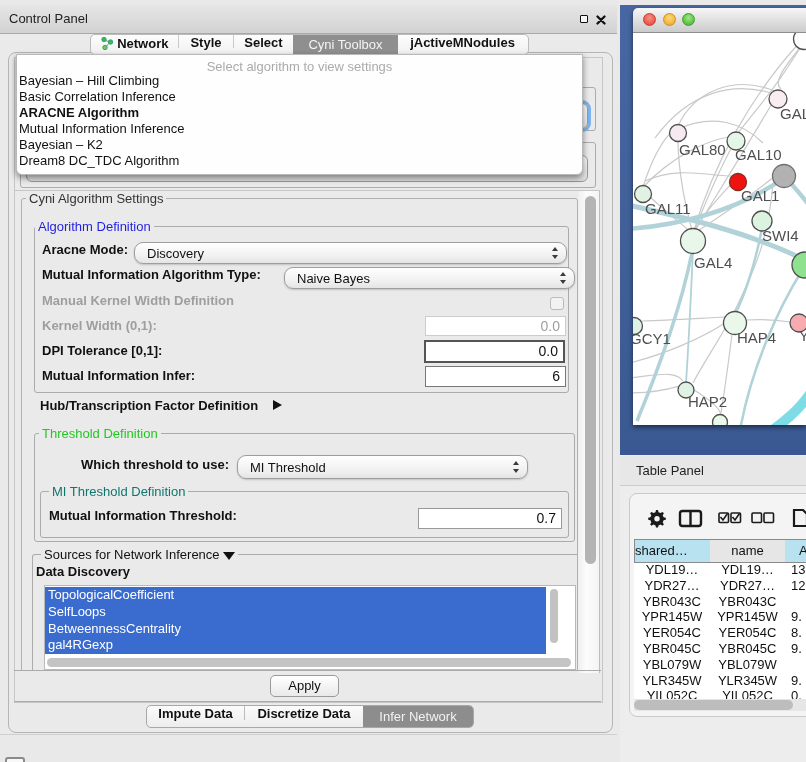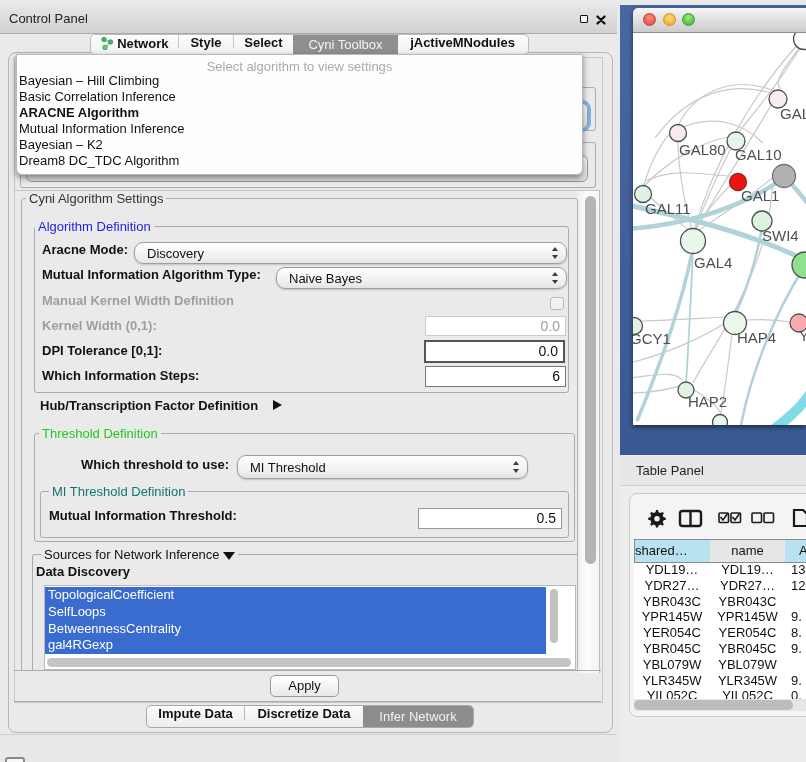--- a/index.html
+++ b/index.html
@@ -60,49 +60,49 @@
 
     <div class="grp" style="left:19px;top:40px;width:533px;height:165px">
       <div class="gtitle" style="left:0;color:#1F1FE0">Algorithm Definition</div>
     </div>
     <div class="lbl" style="left:27px;top:56px">Aracne Mode:</div>
     <div class="combo" style="left:119px;top:56px;width:431px;height:20px">
         <span class="ct">Discovery</span>
         <span class="spin"></span>
       </div>
     <div class="lbl" style="left:27px;top:81px">Mutual Information Algorithm Type:</div>
-    <div class="combo" style="left:261px;top:81px;width:289px;height:20px">
+    <div class="combo" style="left:269px;top:81px;width:289px;height:20px">
         <span class="ct">Naive Bayes</span>
         <span class="spin"></span>
       </div>
     <div class="lbl" style="left:27px;top:107px;color:#9E9E9E">Manual Kernel Width Definition</div>
     <div class="abs" style="left:535px;top:111px;width:12px;height:11px;background:#F2F2F2;border:1px solid #BBB;border-radius:3px"></div>
     <div class="lbl" style="left:27px;top:132px;color:#9E9E9E">Kernel Width (0,1):</div>
     <div class="tfield" style="left:410px;top:130px;width:134px;height:18px;border:1px solid #CCC;color:#9E9E9E;padding-right:5px;line-height:18px">0.0</div>
     <div class="lbl" style="left:27px;top:157px">DPI Tolerance [0,1]:</div>
     <div class="tfield" style="left:409px;top:154px;width:132px;height:19px;border:2px solid #555;padding-right:5px;line-height:19px">0.0</div>
-    <div class="lbl" style="left:27px;top:182px">Which Information Steps:</div>
+    <div class="lbl" style="left:27px;top:182px">Mutual Information Infer:</div>
     <div class="tfield" style="left:410px;top:180px;width:134px;height:19px;border:1px solid #777;padding-right:5px;line-height:19px">6</div>
 
     <div class="lbl" style="left:25px;top:212px">Hub/Transcription Factor Definition</div>
     <div class="abs" style="left:258px;top:214px;width:0;height:0;border-top:5.5px solid transparent;border-bottom:5.5px solid transparent;border-left:9px solid #111"></div>
 
     <div class="grp" style="left:19px;top:247px;width:539px;height:107px">
       <div class="gtitle" style="left:4px;color:#1FC91F">Threshold Definition</div>
     </div>
     <div class="lbl" style="left:66px;top:271px">Which threshold to use:</div>
     <div class="combo" style="left:222px;top:269px;width:289px;height:22px">
         <span class="ct">MI Threshold</span>
         <span class="spin"></span>
       </div>
     <div class="grp" style="left:25px;top:305px;width:527px;height:45px">
       <div class="gtitle" style="left:8px;color:#0f766e">MI Threshold Definition</div>
     </div>
     <div class="lbl" style="left:34px;top:322px">Mutual Information Threshold:</div>
-    <div class="tfield" style="left:403px;top:322px;width:137px;height:19px;border:1px solid #999;padding-right:5px;line-height:19px">0.5</div>
+    <div class="tfield" style="left:403px;top:322px;width:137px;height:19px;border:1px solid #999;padding-right:5px;line-height:19px">0.7</div>
 
     <div class="grp" style="left:17px;top:368px;width:559px;height:130px;border-bottom:none;border-radius:3px 3px 0 0">
       <div class="gtitle" style="left:8px;color:#111">Sources for Network Inference <span style="display:inline-block;width:0;height:0;border-left:6.5px solid transparent;border-right:6.5px solid transparent;border-top:8px solid #111;position:relative;top:1px"></span></div>
     </div>
     <div class="lbl" style="left:21px;top:378px">Data Discovery</div>
 
     <div class="abs" style="left:29px;top:399px;width:530px;height:83px;background:#fff;border:1px solid #B9B9B9">
       <div class="abs" style="left:0;top:1px;width:501px;height:67px;background:#3A6BCE;color:#fff">
         <div style="padding-left:3px;height:16.8px;line-height:16.8px">TopologicalCoefficient</div>
         <div style="padding-left:3px;height:16.8px;line-height:16.8px">SelfLoops</div>

